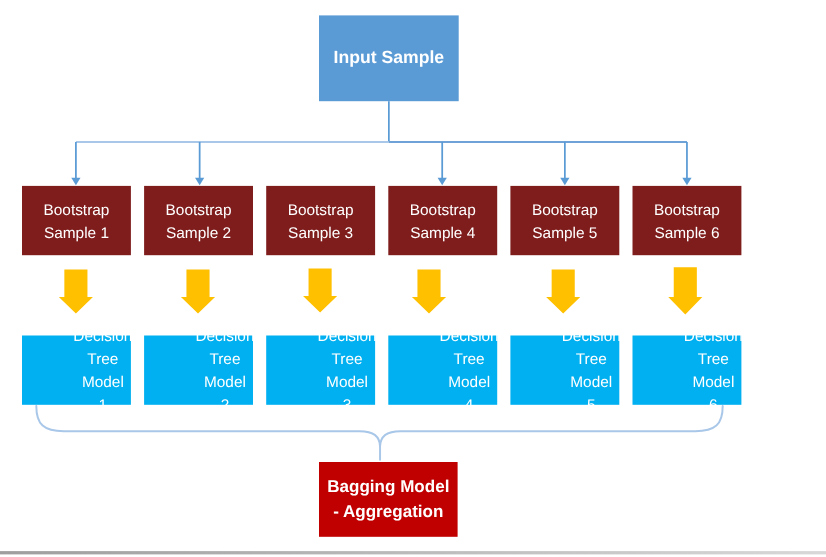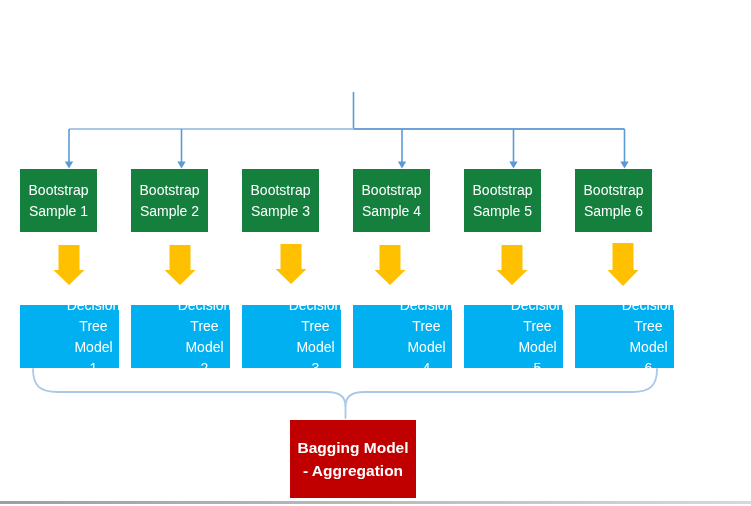--- a/index.html
+++ b/index.html
@@ -7,25 +7,25 @@
     position:relative;width:751px;height:506px;background:#ffffff;
     font-family:"Liberation Sans",sans-serif;overflow:hidden;
   }
   .box{
     position:absolute;display:flex;align-items:center;justify-content:center;
     text-align:center;color:#ffffff;box-sizing:border-box;
   }
   .box .lbl{white-space:pre-line;}
   .input-box{left:290px;top:14px;width:127px;height:78px;background:#5B9BD5;
     font-weight:bold;font-size:16px;}
-  .boot-box{top:169px;width:77px;height:63px;background:#15803d;
+  .boot-box{top:169px;width:99px;height:63px;background:#7f1d1d;
     font-size:14px;line-height:21px;align-items:center;}
   .tree-box{top:305px;width:99px;height:63px;background:#00B0F0;
     font-size:14px;line-height:21px;padding-left:48px;}
-  .agg-box{left:290px;top:420px;width:126px;height:78px;background:#C00000;
+  .agg-box{left:290px;top:420px;width:126px;height:68px;background:#C00000;
     font-weight:bold;font-size:15.5px;line-height:23px;}
   .c1{left:20px}.c2{left:131px}.c3{left:242px}.c4{left:353px}.c5{left:464px}.c6{left:575px}
   #wires{position:absolute;left:0;top:0;width:751px;height:506px;}
   .bottom-rule{
     position:absolute;left:0;top:501px;width:751px;height:2.5px;
     background:linear-gradient(to right,#9E9E9E,#D8D8D8);
   }
 </style>
 </head>
 <body>
@@ -64,20 +64,23 @@
     <polygon fill="#FFC000" points="169.5,245 190.5,245 190.5,270 195.5,270 180,285 164.5,270 169.5,270"></polygon>
     <polygon fill="#FFC000" points="280.5,244 301.5,244 301.5,269 306.5,269 291,284 275.5,269 280.5,269"></polygon>
     <polygon fill="#FFC000" points="379.5,245 400.5,245 400.5,270 405.5,270 390,285 374.5,270 379.5,270"></polygon>
     <polygon fill="#FFC000" points="501.5,245 522.5,245 522.5,270 527.5,270 512,285 496.5,270 501.5,270"></polygon>
     <polygon fill="#FFC000" points="612.5,243 633.5,243 633.5,270 638.5,270 623,286 607.5,270 612.5,270"></polygon>
 
     <path fill="none" stroke="#A9C7E8" stroke-width="1.8" stroke-linecap="round" d="M 33,369 C 33,386 40,392 58,392 L 327,392 C 340,392 345.5,397 345.5,406 L 345.5,418"></path>
     <path fill="none" stroke="#A9C7E8" stroke-width="1.8" stroke-linecap="round" d="M 657,369 C 657,386 650,392 632,392 L 364,392 C 351,392 345.5,397 345.5,406"></path>
   </svg>
 
+  <div class="box input-box">
+    <span class="lbl">Input Sample</span>
+  </div>
 
   <div class="box boot-box c1">
     <span class="lbl">Bootstrap
 Sample 1</span>
   </div>
   <div class="box boot-box c2">
     <span class="lbl">Bootstrap
 Sample 2</span>
   </div>
   <div class="box boot-box c3">

